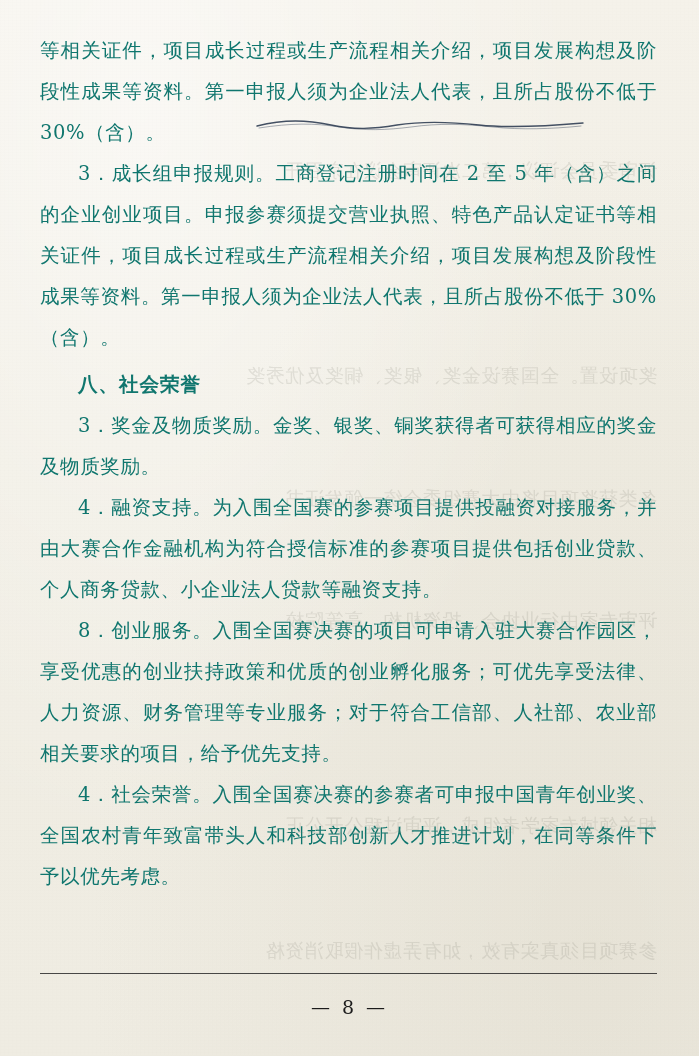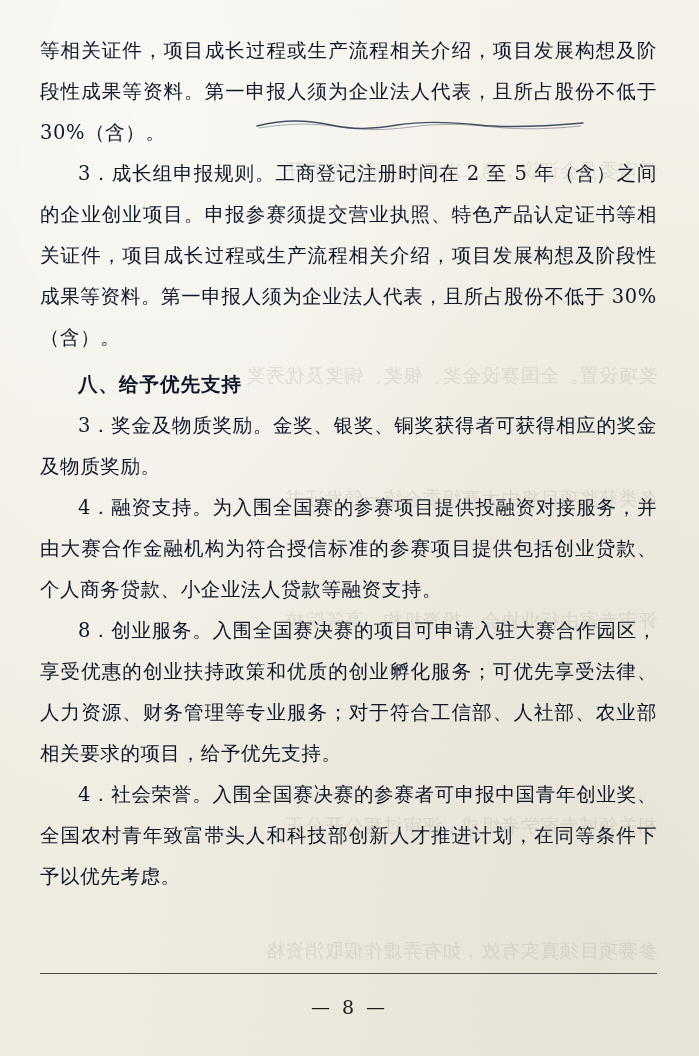--- a/index.html
+++ b/index.html
@@ -32,21 +32,21 @@
       repeating-linear-gradient(90deg, rgba(160,155,140,0.04) 0px, rgba(160,155,140,0.04) 1px, rgba(255,255,255,0) 1px, rgba(255,255,255,0) 4px);
     pointer-events: none;
   }
   .page {
     position: absolute;
     inset: 0;
     padding: 30px 42px 0 40px;
     box-sizing: border-box;
   }
   .body-text {
-    color: #0f172a;
+    color: #0f766e;
     font-size: 19.5px;
     line-height: 41px;
     letter-spacing: 0.6px;
     text-align: justify;
     text-justify: inter-character;
   }
   p.para {
     margin: 0;
     text-indent: 0;
   }
@@ -116,21 +116,21 @@
   <div class="bleed" style="top: 930px;">参赛项目须真实有效，如有弄虚作假取消资格</div>
 
   <div class="body-text">
 
     <p class="para">等相关证件，项目成长过程或生产流程相关介绍，项目发展构想及阶段性成果等资料。第一申报人须为企业法人代表，且所占股份不低于30%（含）。</p>
 
     <p class="indent">3．成长组申报规则。工商登记注册时间在 2 至 5 年（含）之间的企业创业项目。申报参赛须提交营业执照、特色产品认定证书等相关证件，项目成长过程或生产流程相关介绍，项目发展构想及阶段性成果等资料。第一申报人须为企业法人代表，且所占股份不低于 30%（含）。</p>
 
     <div class="spacer-sm"></div>
 
-    <p class="heading">八、给予优先支持</p>
+    <p class="heading">八、社会荣誉</p>
 
     <p class="indent">3．奖金及物质奖励。金奖、银奖、铜奖获得者可获得相应的奖金及物质奖励。</p>
 
     <p class="indent">4．融资支持。为入围全国赛的参赛项目提供投融资对接服务，并由大赛合作金融机构为符合授信标准的参赛项目提供包括创业贷款、个人商务贷款、小企业法人贷款等融资支持。</p>
 
     <p class="indent">8．创业服务。入围全国赛决赛的项目可申请入驻大赛合作园区，享受优惠的创业扶持政策和优质的创业孵化服务；可优先享受法律、人力资源、财务管理等专业服务；对于符合工信部、人社部、农业部相关要求的项目，给予优先支持。</p>
 
     <p class="indent">4．社会荣誉。入围全国赛决赛的参赛者可申报中国青年创业奖、全国农村青年致富带头人和科技部创新人才推进计划，在同等条件下予以优先考虑。</p>
 
   </div>

